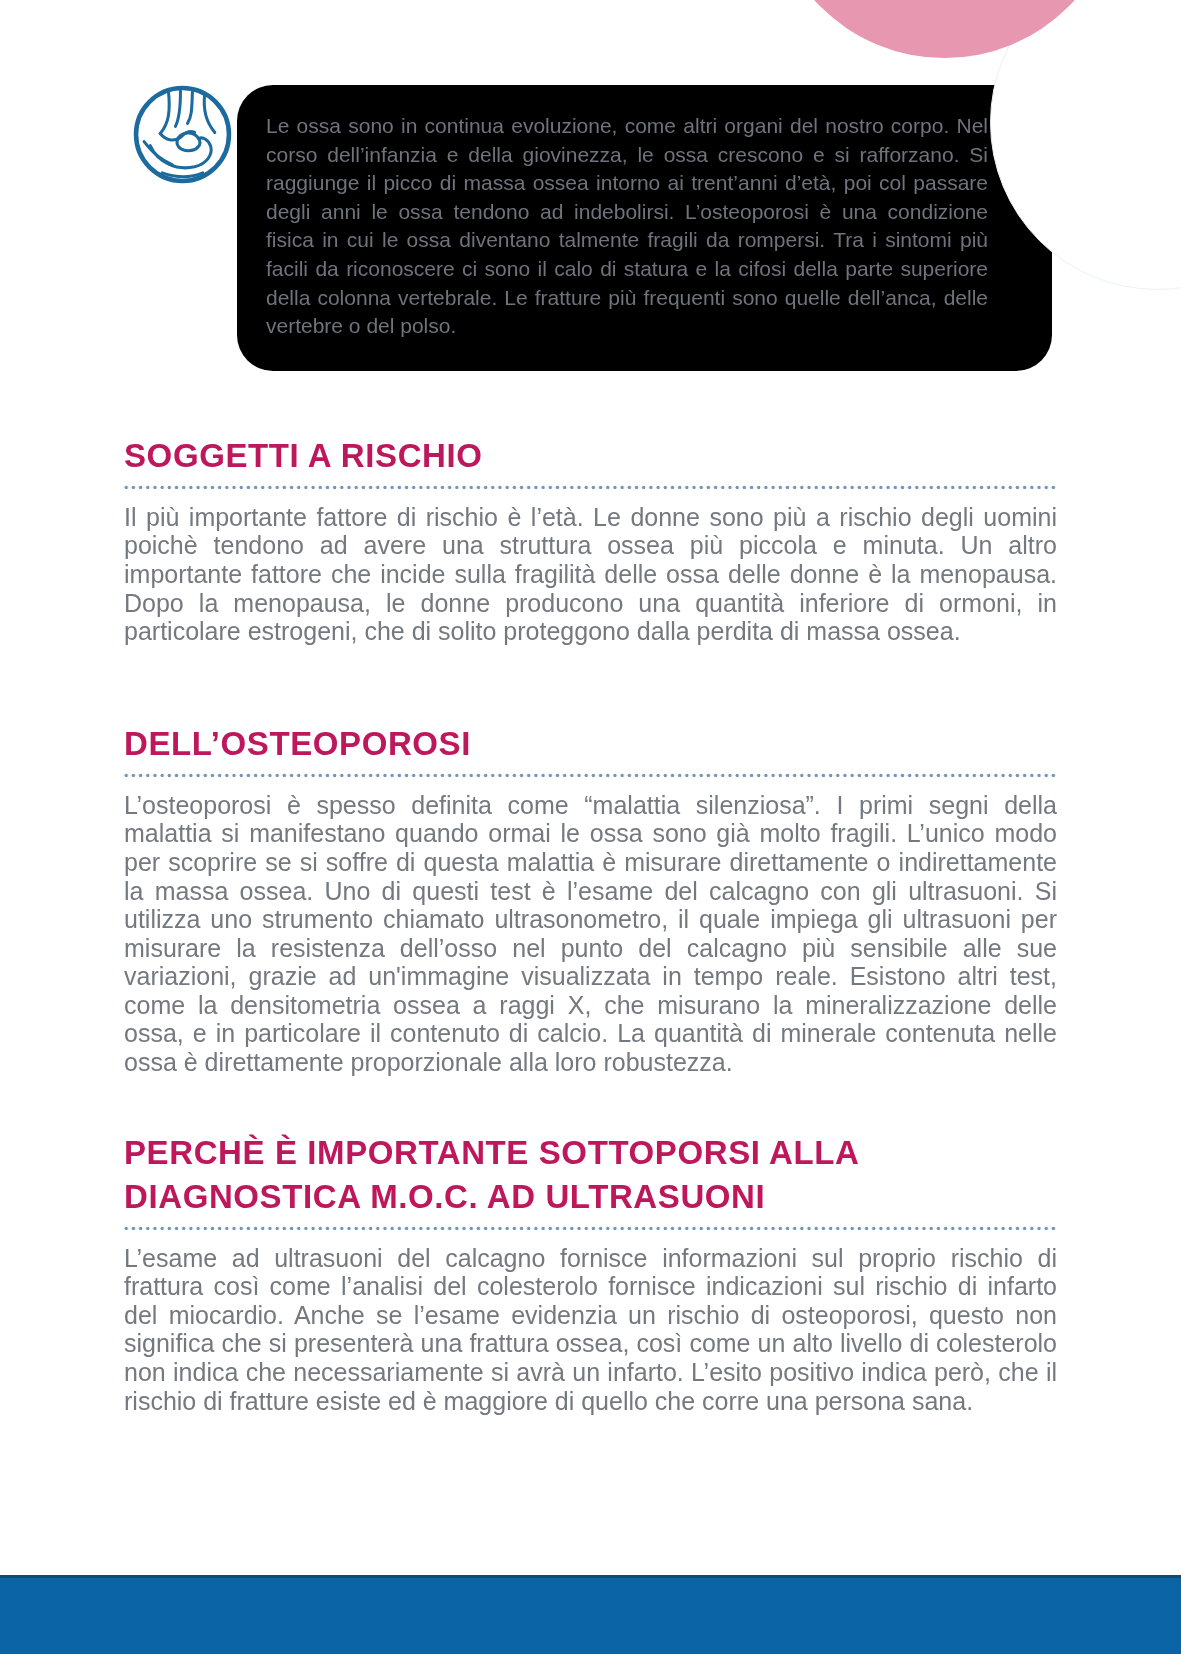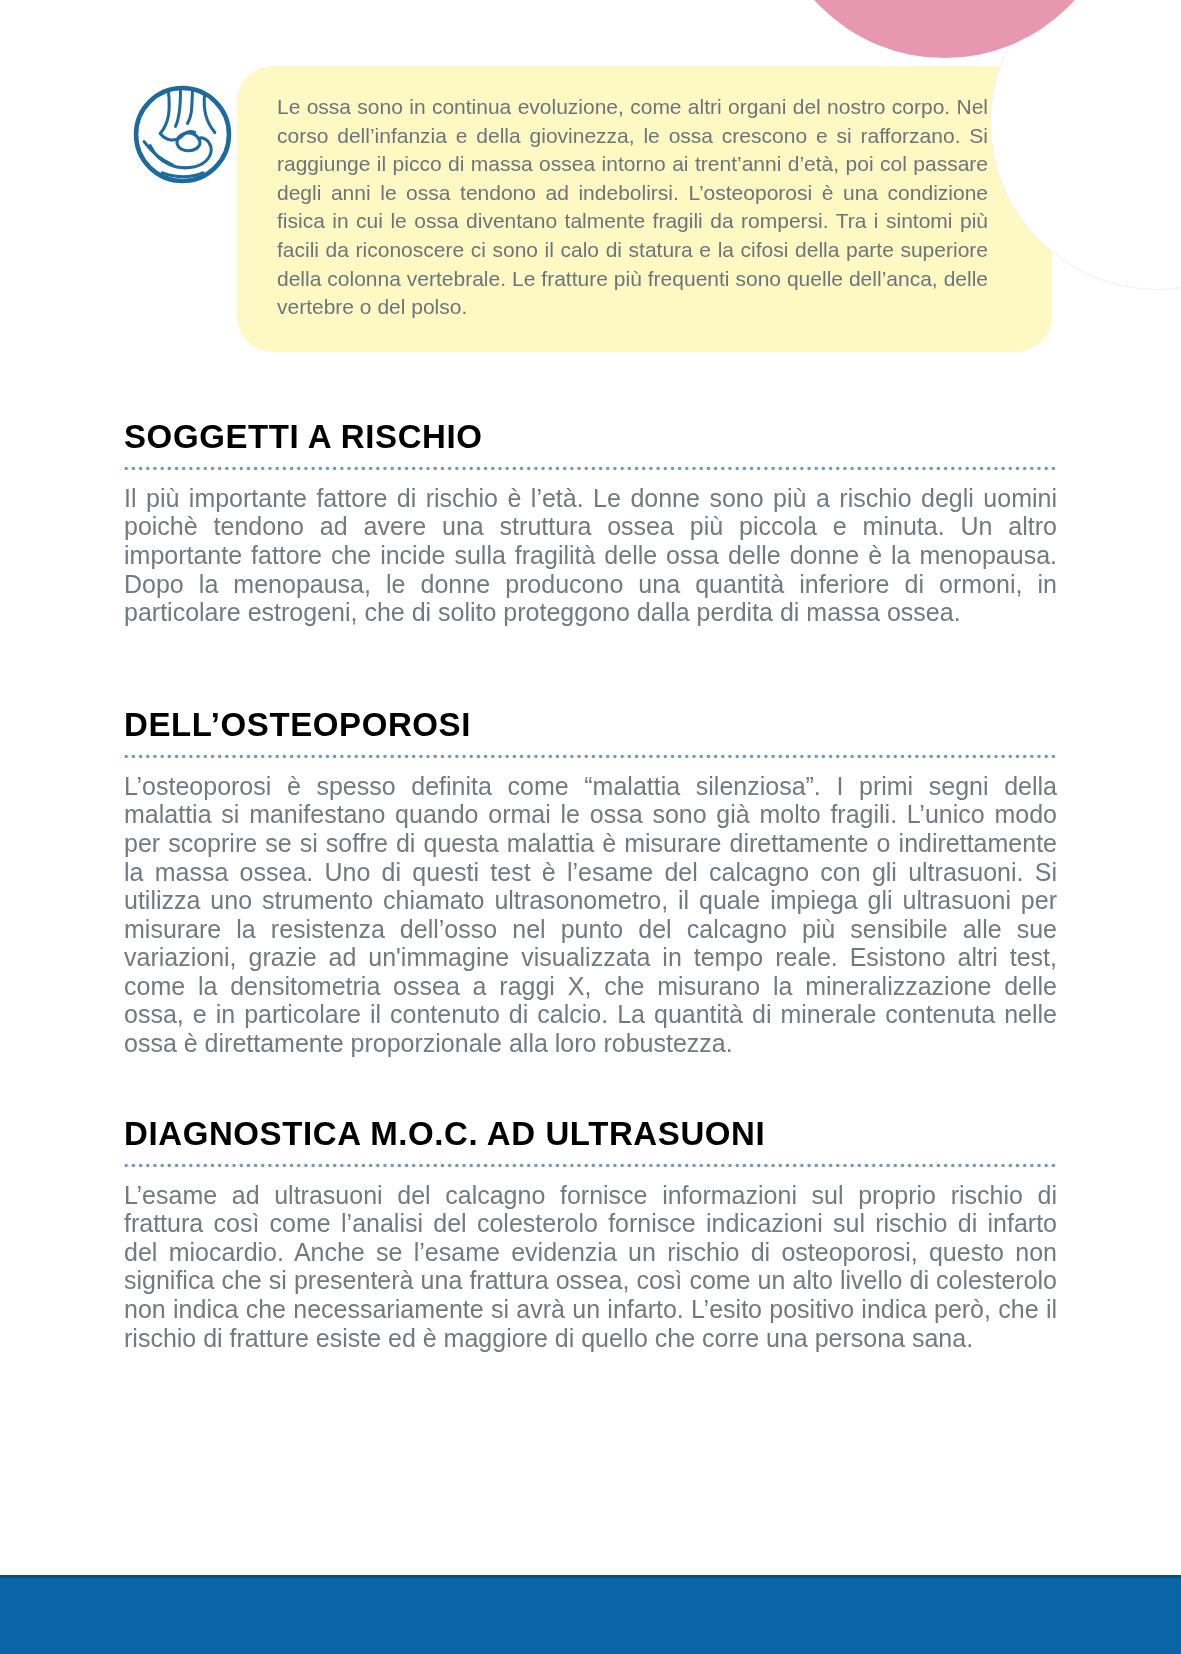--- a/index.html
+++ b/index.html
@@ -38,45 +38,45 @@
     position: absolute;
     left: 132px; top: 84px;
     width: 101px; height: 101px;
     z-index: 4;
   }
   .bone-badge svg { width: 100%; height: 100%; }
 
   .intro-box {
     position: relative;
     z-index: 1;
-    margin: 66px 129px 0 237px;
-    background: #fef9c3;
+    margin: 85px 129px 0 237px;
+    background: #000000;
     border-radius: 36px;
-    padding: 27px 64px 30px 40px;
+    padding: 27px 64px 30px 29px;
   }
   .intro-box p {
     font-size: 21px;
     line-height: 28.6px;
     color: #6e737c;
     text-align: justify;
     hyphens: auto;
   }
 
   .content {
     position: relative;
     z-index: 1;
     padding: 0 124px;
   }
 
   .section { margin-top: 63px; }
   .section.s2 { margin-top: 76px; }
   .section.s3 { margin-top: 54px; }
 
   .section h2 {
-    color: #000000;
+    color: #be185d;
     font-size: 33px;
     font-weight: 700;
     letter-spacing: 0.6px;
     line-height: 44px;
   }
   .section h2 span { display: block; }
 
   .dotline {
     margin-top: 7px;
     height: 5px;
@@ -147,20 +147,21 @@
     <div class="section s2">
       <h2>
         <span>DELL’OSTEOPOROSI</span>
       </h2>
       <div class="dotline"></div>
       <p>L’osteoporosi è spesso definita come “malattia silenziosa”. I primi segni della malattia si manifestano quando ormai le ossa sono già molto fragili. L’unico modo per scoprire se si soffre di questa malattia è misurare direttamente o indirettamente la massa ossea. Uno di questi test è l’esame del calcagno con gli ultrasuoni. Si utilizza uno strumento chiamato ultrasonometro, il quale impiega gli ultrasuoni per misurare la resistenza dell’osso nel punto del calcagno più sensibile alle sue variazioni, grazie ad un'immagine visualizzata in tempo reale. Esistono altri test, come la densitometria ossea a raggi X, che misurano la mineralizzazione delle ossa, e in particolare il contenuto di calcio. La quantità di minerale contenuta nelle ossa è direttamente proporzionale alla loro robustezza.</p>
     </div>
 
     <div class="section s3">
       <h2>
+        <span>PERCHÈ È IMPORTANTE SOTTOPORSI ALLA</span>
         <span>DIAGNOSTICA M.O.C. AD ULTRASUONI</span>
       </h2>
       <div class="dotline"></div>
       <p>L’esame ad ultrasuoni del calcagno fornisce informazioni sul proprio rischio di frattura così come l’analisi del colesterolo fornisce indicazioni sul rischio di infarto del miocardio. Anche se l’esame evidenzia un rischio di osteoporosi, questo non significa che si presenterà una frattura ossea, così come un alto livello di colesterolo non indica che necessariamente si avrà un infarto. L’esito positivo indica però, che il rischio di fratture esiste ed è maggiore di quello che corre una persona sana.</p>
     </div>
 
   </div>
 
   <div class="footer-bar"></div>
 

